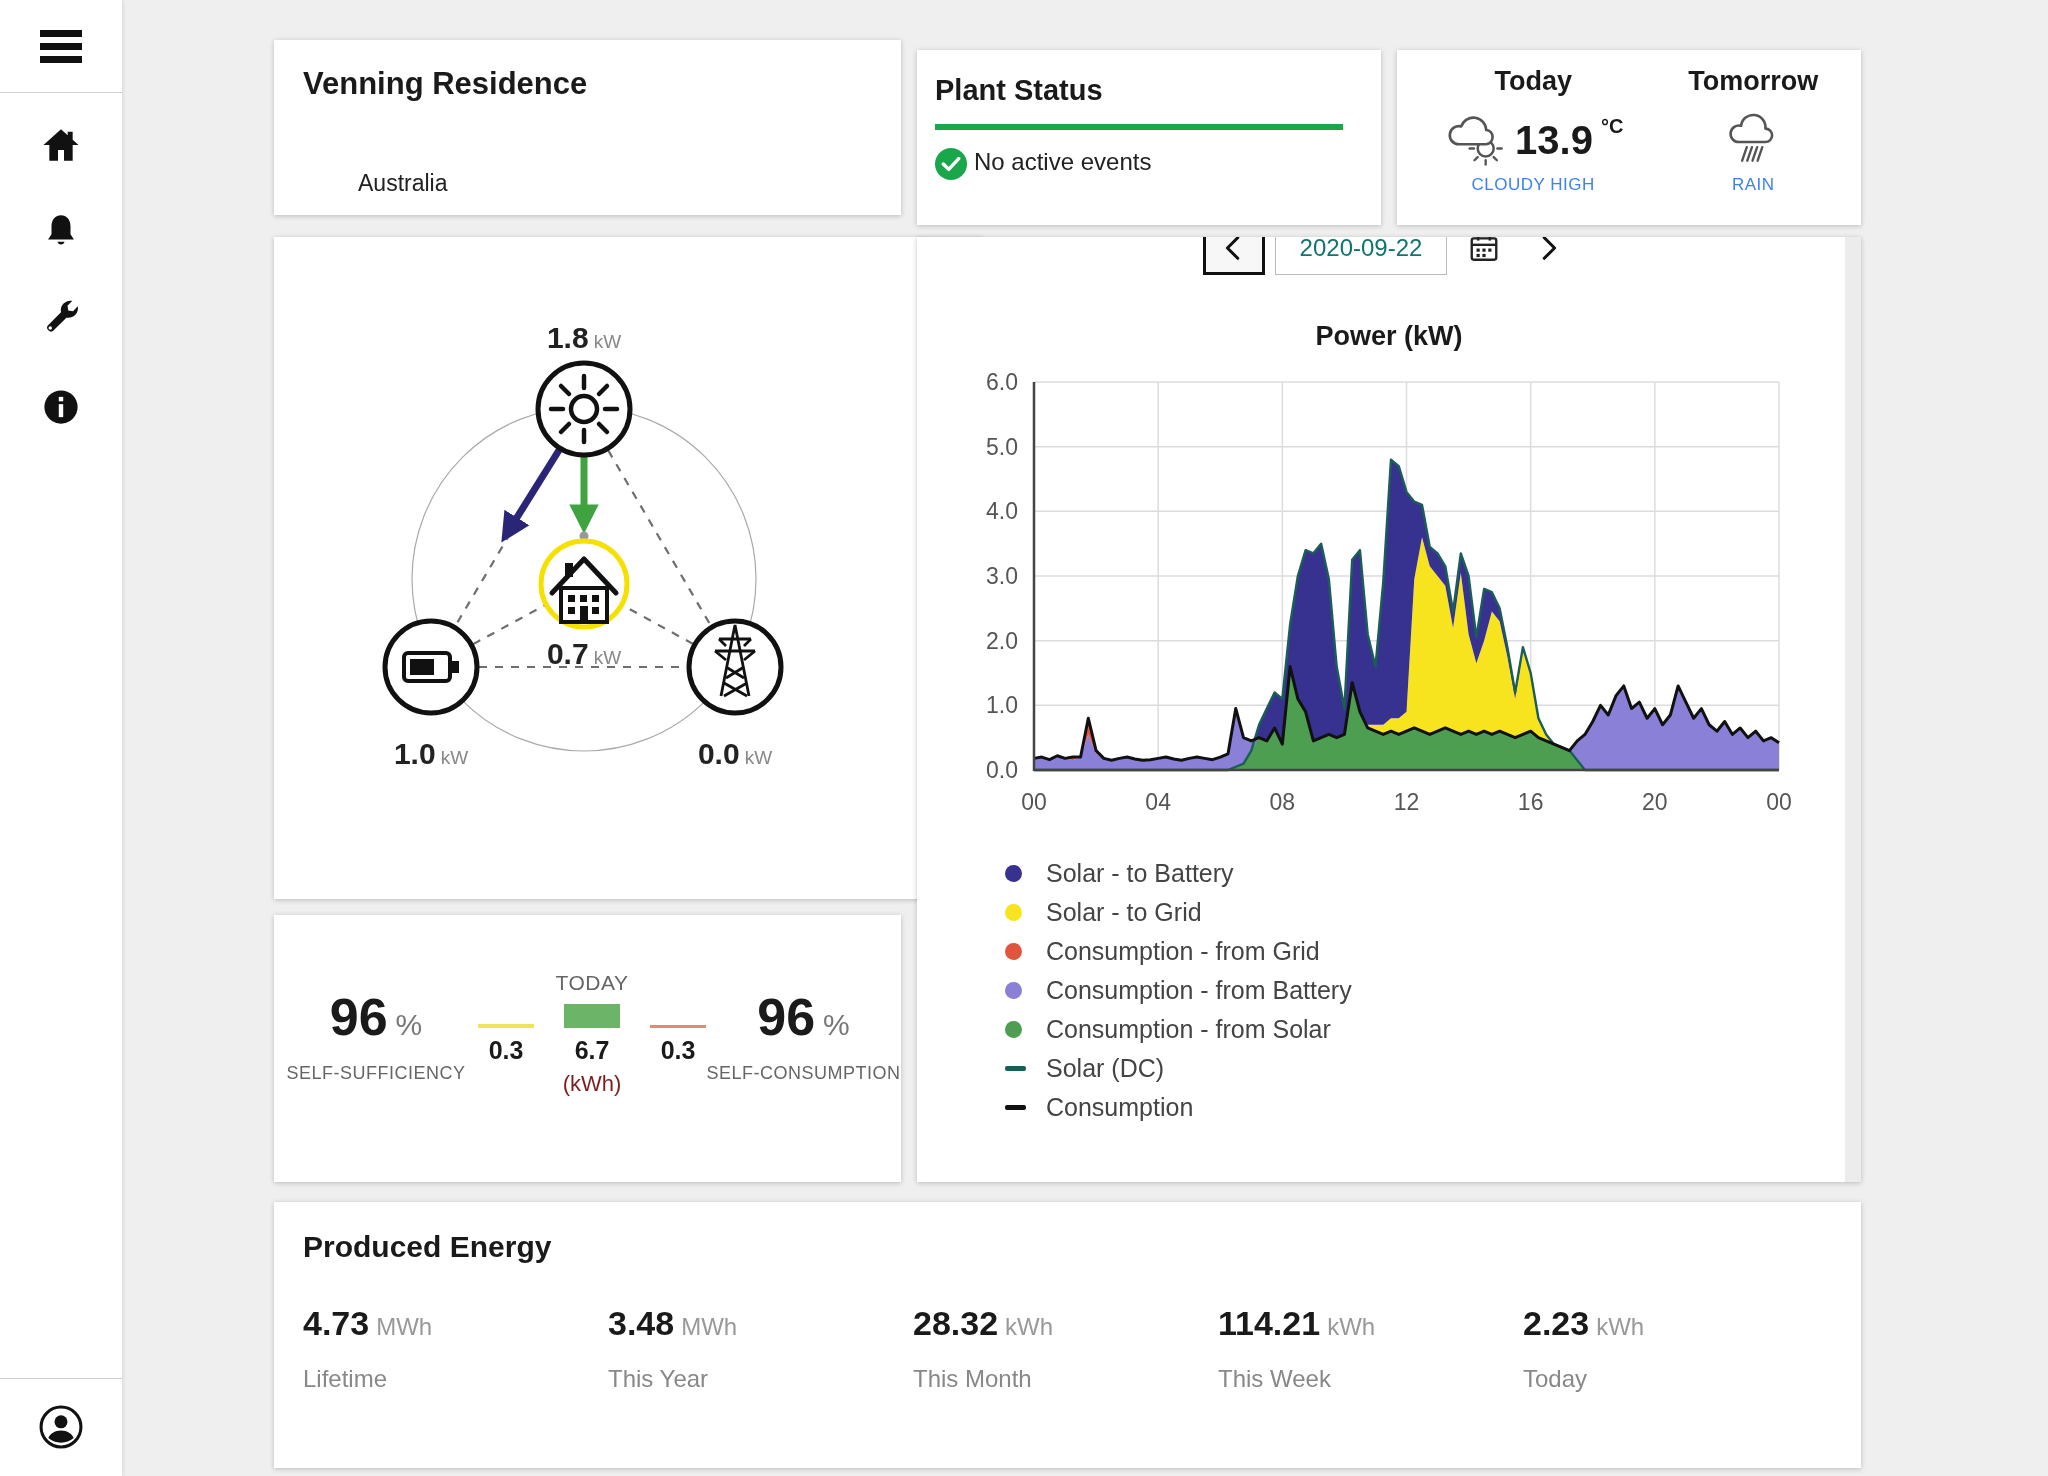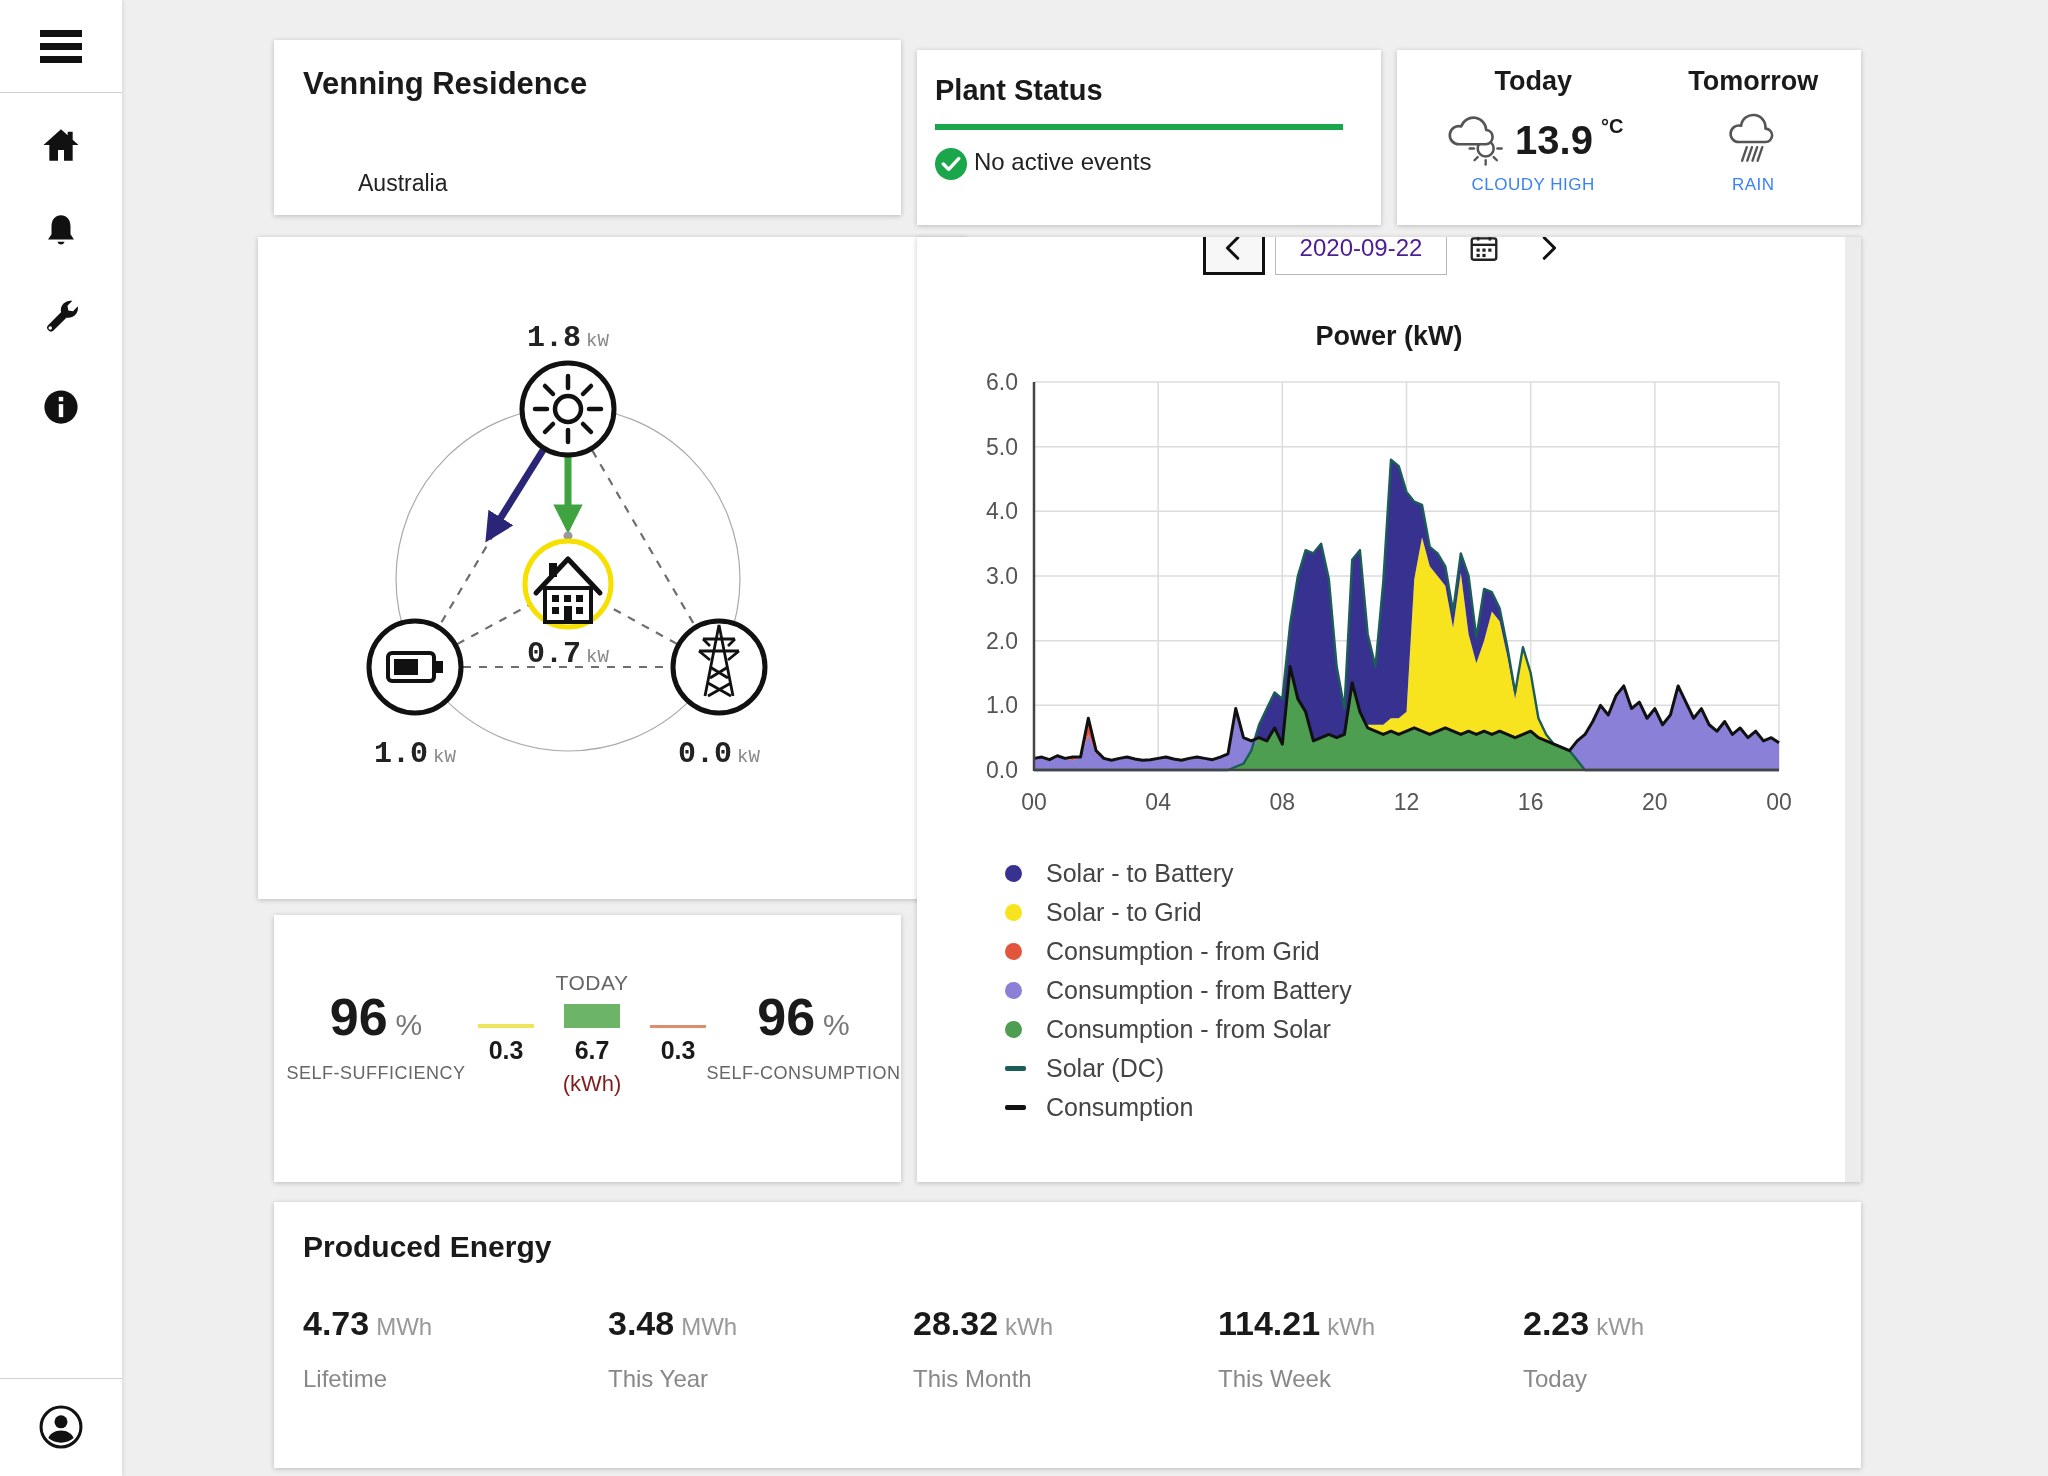--- a/index.html
+++ b/index.html
@@ -30,21 +30,21 @@
 
   #card-weather { display:flex; padding:16px 10px 10px 14px; }
   .w-col { flex:1; display:flex; flex-direction:column; align-items:center; }
   .w-head { font-size:27px; font-weight:bold; margin-bottom:14px; }
   .w-mid { display:flex; align-items:flex-start; gap:8px; height:62px; }
   .w-temp { font-size:40px; font-weight:bold; line-height:58px; }
   .w-unit { font-size:20px; font-weight:bold; margin-top:4px; }
   .w-desc { font-size:17px; color:#3b82f6; letter-spacing:.5px; margin-top:2px; }
 
   
-  #card-flow { left:258px; top:237px; width:709px; height:662px;font-family:Liberation Mono, monospace; }
+  #card-flow { left:274px; top:237px; width:709px; height:662px; }
   #card-flow svg.flow { position:absolute; left:0; top:0; }
   .flow-label { position:absolute; width:170px; text-align:center; }
   .flow-label .v { font-size:30px; font-weight:bold; color:#222; }
   .flow-label .u { font-size:19px; color:#888; margin-left:5px; }
 
   
   #card-balance { left:274px; top:915px; width:627px; height:267px; display:flex; }
   .bal-side { width:225px; display:flex; flex-direction:column; align-items:center; padding-top:72px; }
   .bal-side.right { width:215px; }
   .bal-pct { font-size:52px; font-weight:bold; }
@@ -57,21 +57,21 @@
   .mini-bar { width:56px; }
   .mini-val { font-size:25px; font-weight:bold; margin-top:8px; }
   .bal-kwh { font-size:22px; color:#7f1d1d; margin-top:6px; }
 
   
   #card-chart { left:917px; top:237px; width:944px; height:945px; overflow:hidden; }
   .date-row { margin-top:-16px; display:flex; justify-content:center; align-items:stretch; gap:10px; }
   .nav-btn { width:62px; height:54px; background:#f7f7f7; border:3px solid #111;
     display:flex; align-items:center; justify-content:center; cursor:pointer; }
   .date-field { width:172px; height:54px; background:#fff; border:1px solid #b9b9b9;
-    display:flex; align-items:center; justify-content:center; font-size:24px; color:#4c1d95; cursor:text; }
+    display:flex; align-items:center; justify-content:center; font-size:24px; color:#0f766e; cursor:text; }
   .cal-btn { width:54px; height:54px; display:flex; align-items:center; justify-content:center; cursor:pointer; }
   .next-btn { width:54px; height:54px; display:flex; align-items:center; justify-content:center; cursor:pointer; }
   .chart-title { text-align:center; font-size:27px; font-weight:bold; margin-top:46px; }
   #powerChart { display:block; margin:14px auto 0 auto; }
   .x-axis-label { text-align:center; font-size:24px; color:#666; margin-top:2px; }
   .legend { margin:26px 0 0 88px; }
   .legend-row { display:flex; align-items:center; height:39px; cursor:pointer; }
   .legend-swatch { width:17px; height:17px; border-radius:50%; margin-right:24px; flex:0 0 auto; }
   .legend-swatch.dash { width:21px; height:5px; border-radius:2px; margin-right:20px; }
   .legend-row .lbl { font-size:25px; color:#444; }

